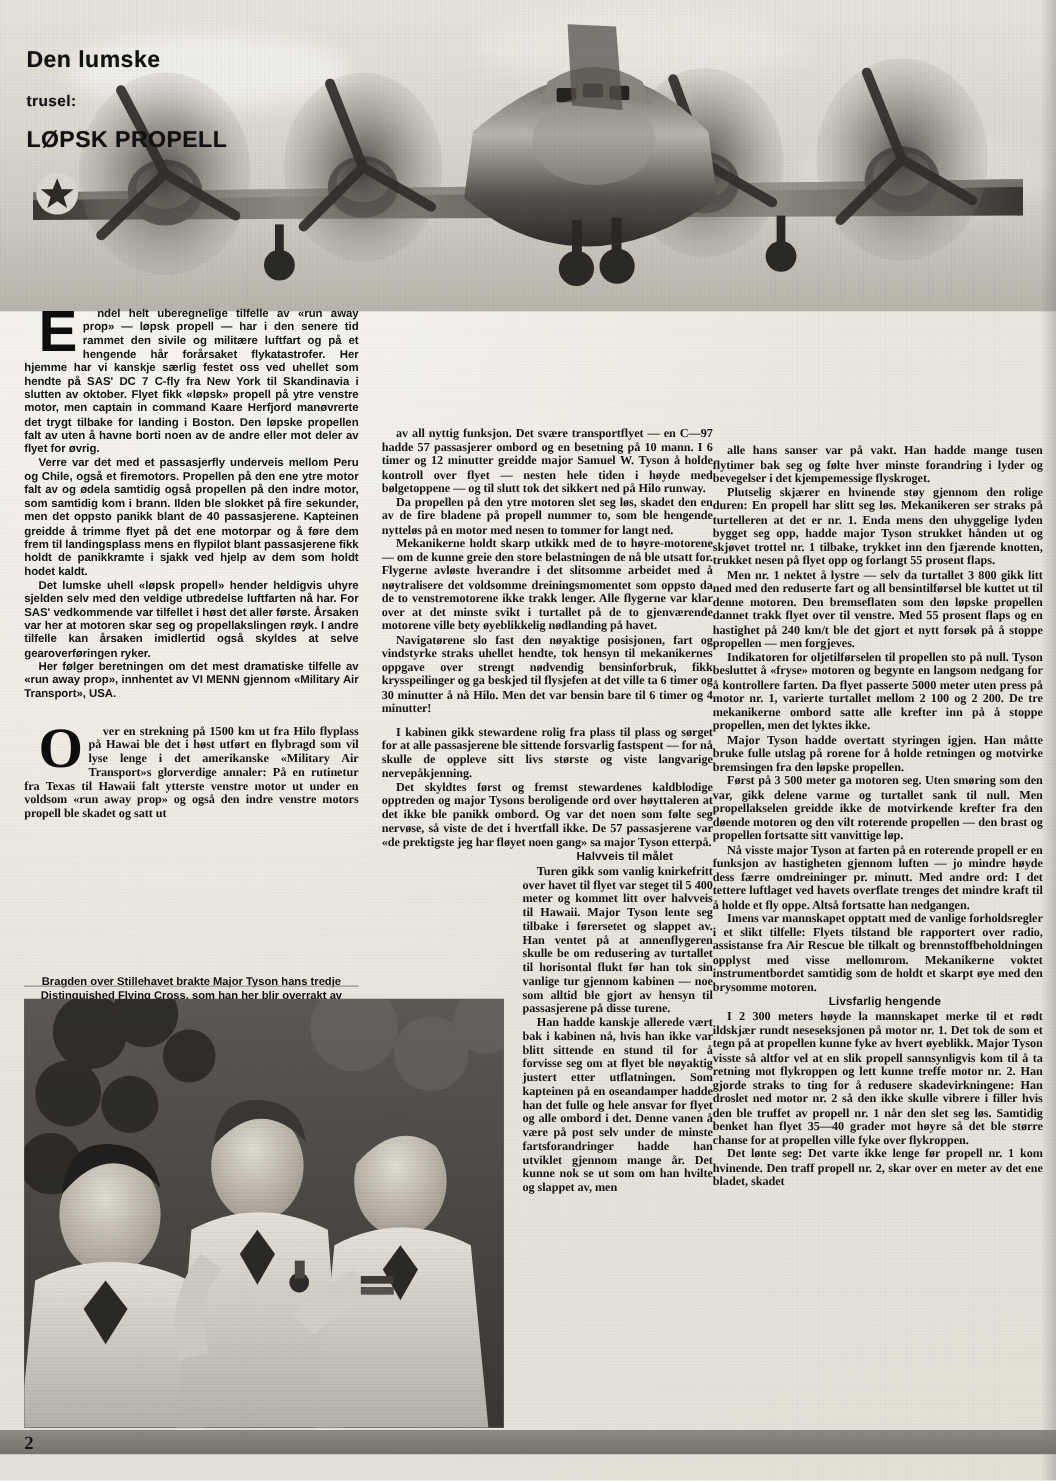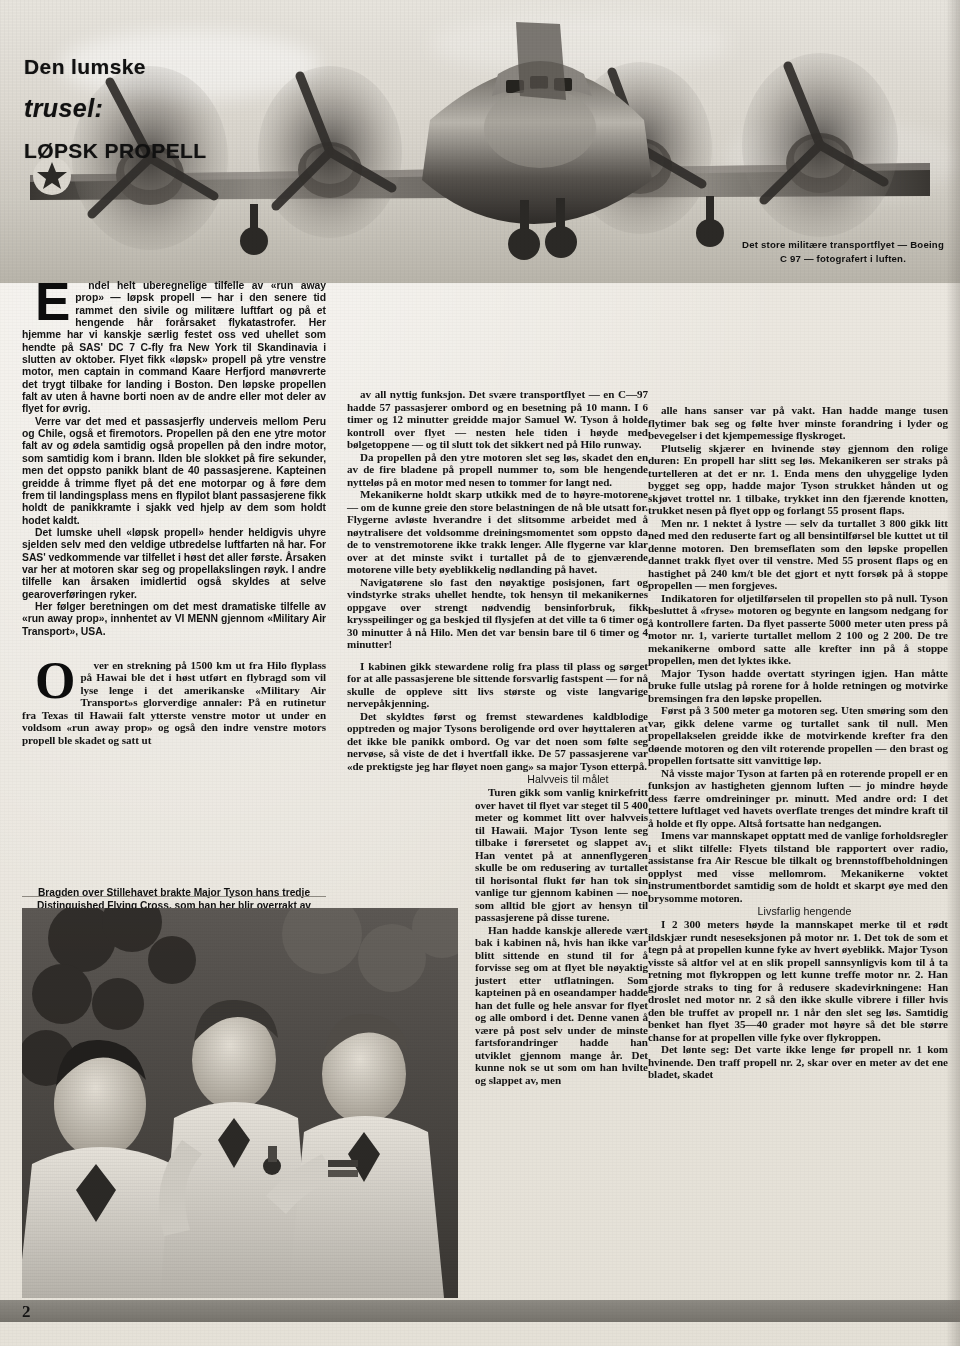--- a/index.html
+++ b/index.html
@@ -20,29 +20,28 @@
     background-image:
       repeating-linear-gradient(0deg, rgba(0,0,0,.035) 0 1px, rgba(0,0,0,0) 1px 3px),
       repeating-linear-gradient(90deg, rgba(0,0,0,.025) 0 1px, rgba(0,0,0,0) 1px 4px);
     mix-blend-mode:multiply;
   }
 
   
   .masthead{
     position:absolute;left:24px;top:44px;width:300px;z-index:6;
     color:#111;
-    margin-top:12px;
   }
   .masthead div{
     font-weight:bold;letter-spacing:.4px;line-height:1.0;
     margin-bottom:19px;
     text-shadow:0 0 1px rgba(0,0,0,.4);
   }
   .mh1{font-size:21px;}
-  .mh2{font-size:25px;font-style:italic;}
+  .mh2{font-size:14px;}
   .mh3{font-size:21px;}
 
   
   .hero{
     position:absolute;left:0;top:0;width:960px;height:283px;overflow:hidden;
     background:#c9c6bf;
   }
   .hero-sky{
     position:absolute;inset:0;
     background:
@@ -82,21 +81,21 @@
   .bigtitle{
     position:absolute;left:352px;top:292px;z-index:5;
     font-family:"Liberation Serif",serif;font-weight:bold;
     font-size:84px;line-height:84px;letter-spacing:4px;color:#101010;
     white-space:nowrap;
     text-shadow:0 0 1px rgba(0,0,0,.5);
   }
 
   .subhead{
     text-align:center;text-indent:0;font-family:"Liberation Sans",sans-serif;
-    font-weight:normal;font-size:10.6px;line-height:14px;
+    font-weight:bold;font-size:10.6px;line-height:14px;
     margin:7px 0 2px 0;letter-spacing:.1px;
   }
   .gap{height:9px;}
 
   .credit{
     position:absolute;left:22px;top:886px;width:304px;
     font-family:"Liberation Sans",sans-serif;font-weight:bold;
     font-size:10.2px;line-height:13px;text-align:center;color:#111;
   }
   .rule{
@@ -221,21 +220,20 @@
 
       <g transform="translate(52,176)">
         <circle cx="0" cy="0" r="19" fill="#ddd9d1"></circle>
         <path d="M0,-14 L4,-4 L15,-4 L6,3 L9,13 L0,7 L-9,13 L-6,3 L-15,-4 L-4,-4 Z" fill="#2c2a27"></path>
       </g>
     </svg>
 
     <div class="grain"></div>
   </div>
 
-  <div class="caption">Det store militære transportflyet — Boeing C 97 — fotografert i luften.</div>
 
   <div class="masthead">
     <div class="mh1">Den lumske</div>
     <div class="mh2">trusel:</div>
     <div class="mh3">LØPSK PROPELL</div>
   </div>
 
 
   <div class="col c1">
     <div class="sans">

